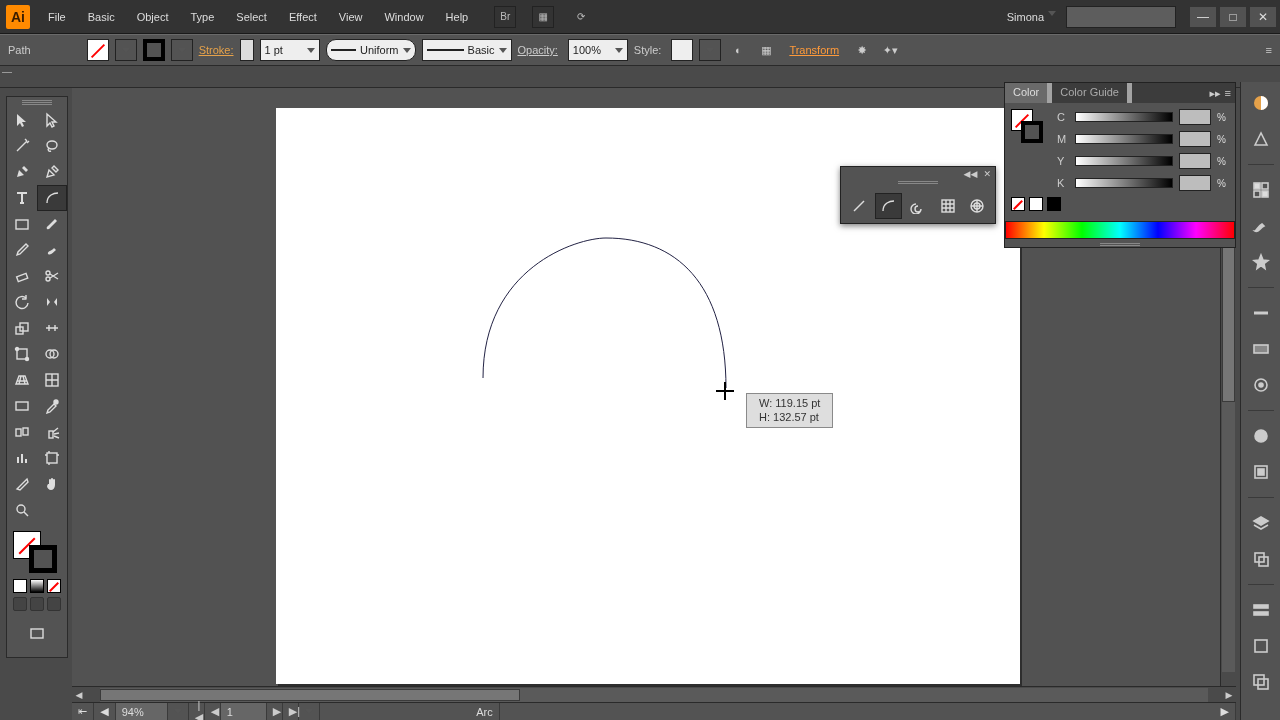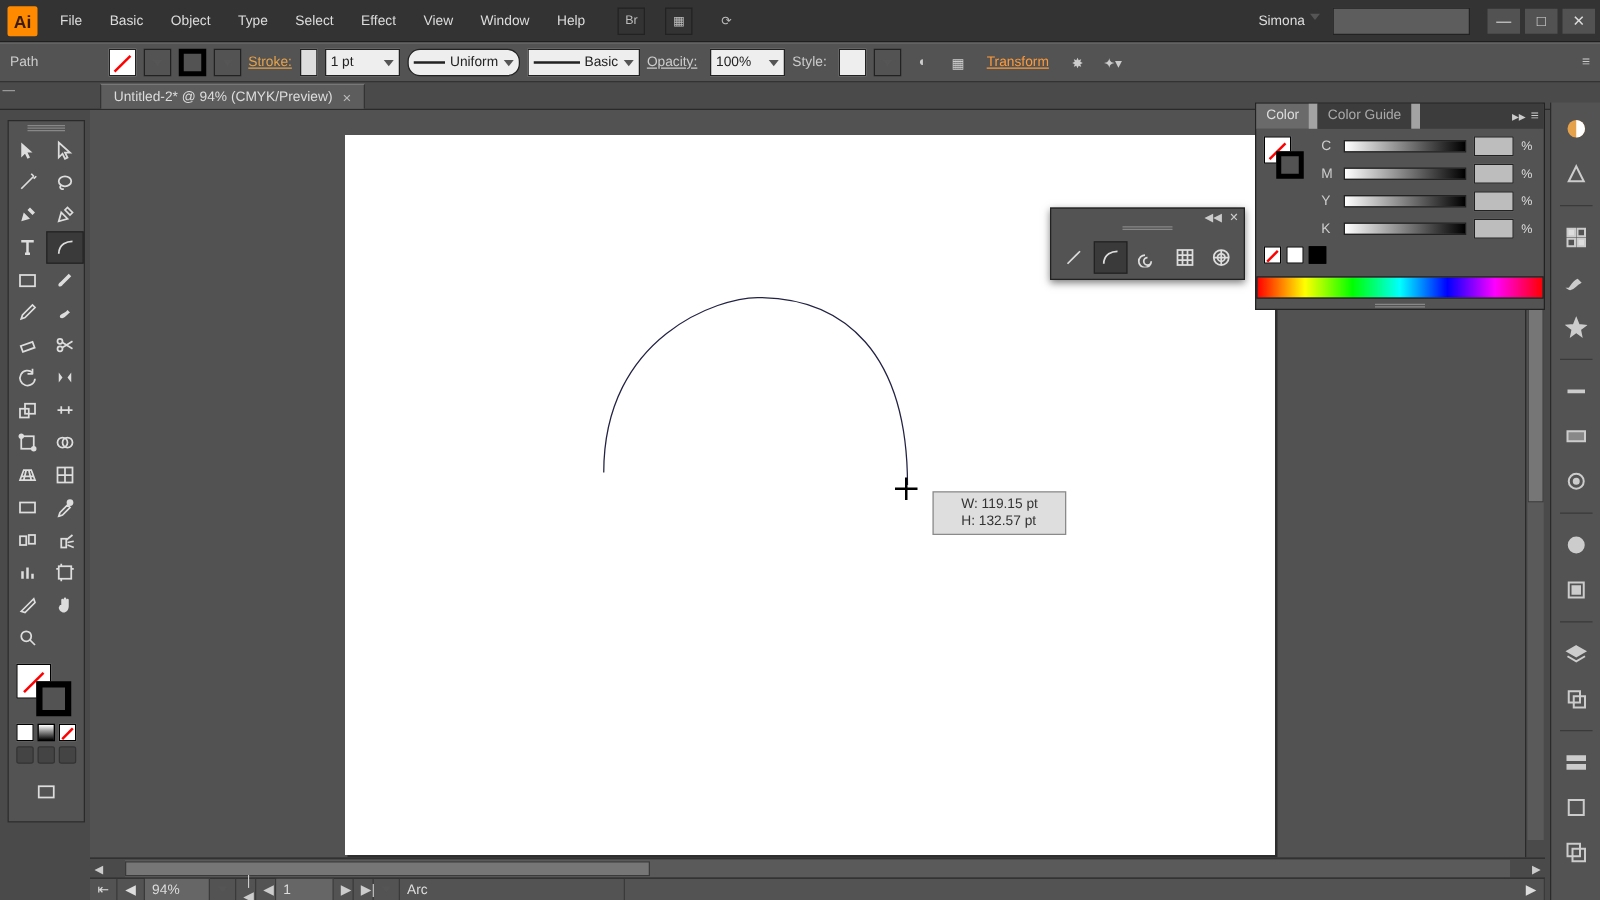--- a/index.html
+++ b/index.html
@@ -44,21 +44,21 @@
 
 
 .workspace { position: absolute; top: 88px; left: 72px; right: 44px; bottom: 18px; background: #525252; }
 .canvas-wrap { position: absolute; inset: 0; overflow: hidden; }
 .artboard { position: absolute; left: 204px; top: 20px; width: 744px; height: 576px; background: #fff; box-shadow: 2px 2px 0 #2e2e2e; }
 .arc-svg { position: absolute; left: 0; top: 0; }
 .cursor-cross { position:absolute; width:18px; height:18px; pointer-events:none; }
 .cursor-cross::before, .cursor-cross::after { content:""; position:absolute; background:#000; }
 .cursor-cross::before { left:8px; top:0; width:2px; height:18px; }
 .cursor-cross::after  { top:8px; left:0; height:2px; width:18px; }
-.meas-tip { position:absolute; background:#dedede; border:1px solid #8a8a8a; padding:2px 22px; font-size:11px; color:#333; white-space:nowrap; line-height:1.3; }
+.meas-tip { position:absolute; background:#dedede; border:1px solid #8a8a8a; padding:2px 12px; font-size:11px; color:#333; white-space:nowrap; line-height:1.3; }
 
 
 .hscroll { position:absolute; left:0; right:0; bottom:0; height:16px; background:#4a4a4a; border-top:1px solid #2a2a2a; display:flex; align-items:center; }
 .hscroll .track { flex:1; height:14px; background:#5a5a5a; margin: 0 14px; position:relative; }
 .hscroll .thumb { position:absolute; left:0; width:420px; top:1px; bottom:1px; background:#767676; border:1px solid #3a3a3a; }
 .sb-arrow { width:14px; height:14px; display:flex; align-items:center; justify-content:center; color:#ccc; font-size:9px; }
 .vscroll { position:absolute; right:0; top:0; bottom:16px; width:16px; background:#4a4a4a; border-left:1px solid #2a2a2a; }
 .vscroll .track { position:absolute; top:14px; bottom:14px; left:1px; right:1px; background:#5a5a5a; }
 .vscroll .thumb { position:absolute; top:0; height:300px; left:0; right:0; background:#767676; border:1px solid #3a3a3a; }
 
@@ -89,21 +89,21 @@
 .line-panel .grip2 div { width:40px; height:1px; background:#888; box-shadow:0 2px 0 #888; }
 .line-panel .row { display:flex; gap:2px; padding:4px; }
 .lp-btn { width:28px; height:26px; border:1px solid transparent; display:flex; align-items:center; justify-content:center; }
 .lp-btn.sel { background:#3a3a3a; border:1px solid #222; }
 .lp-btn svg { width:16px; height:16px; stroke:#ddd; fill:none; stroke-width:1.4; }
 
 
 .right-dock { position:absolute; right:44px; top:82px; width:232px; }
 .panel { background:#535353; border:1px solid #222; margin-bottom:0; }
 .panel-tabs { height:20px; background:#3c3c3c; display:flex; align-items:stretch; }
-.panel-tabs .ptab { padding:3px 8px; font-size:11px; color:#ddd; background:#6a6a6a; border-right:7px solid #a3a3a3;text-align:center; }
+.panel-tabs .ptab { padding:3px 8px; font-size:11px; color:#ddd; background:#6a6a6a; border-right:5px solid #a3a3a3;text-align:center; }
 .panel-tabs .ptab.inactive { background:#3c3c3c; color:#aaa; }
 .panel-tabs .pmenu { margin-left:auto; display:flex; align-items:center; gap:4px; padding-right:4px; color:#ccc; }
 .panel-body { padding:6px; }
 .color-sliders { display:grid; grid-template-columns: 12px 1fr 32px 12px; gap:6px; align-items:center; }
 .slider { height:10px; background:linear-gradient(to right,#fff,#000); border:1px solid #222; }
 .slider-val { width:32px; height:16px; background:#bdbdbd; border:1px solid #222; font-size:10px; }
 .pct { font-size:10px; color:#ddd; }
 .spectrum { height:18px; margin-top:6px; background: linear-gradient(to right, #ff0000, #ffff00, #00ff00, #00ffff, #0000ff, #ff00ff, #ff0000); border:1px solid #222; }
 .panel-fillstroke { position:relative; width:36px; height:40px; margin-right:4px; }
 .panel-fillstroke .pf1 { position:absolute; left:0; top:0; width:22px; height:22px; background:#fff; border:1px solid #000; }
@@ -115,21 +115,21 @@
 .icon-strip .ic { width:26px; height:26px; display:flex; align-items:center; justify-content:center; color:#ccc; font-size:14px; }
 .icon-strip .sep { width:26px; height:1px; background:#3a3a3a; margin:2px 0; }
 .icon-strip svg { width:18px; height:18px; stroke:#ccc; fill:none; stroke-width:1.6; }
 
 
 .statusbar { position:absolute; left:72px; right:44px; bottom:0; height:18px; background:#535353; border-top:1px solid #2a2a2a; display:flex; align-items:center; font-size:11px; color:#ddd; }
 .statusbar .seg { padding:0 6px; height:100%; display:flex; align-items:center; border-right:1px solid #3a3a3a; gap:4px; }
 .statusbar .zoom { width:52px; background:#666; text-align:left; }
 .statusbar .nav-btn { width:16px; text-align:center; color:#ccc; }
 .statusbar .artnum { width:46px; background:#666; }
-.statusbar .toolname { flex:0 0 180px; justify-content:flex-start; }
+.statusbar .toolname { flex:0 0 180px; justify-content:flex-end; }
 
 
 .edge-grip { position:absolute; width:14px; height:10px; top:72px; }
 .edge-grip.left { left:0; } .edge-grip.right { right:0; }
 .edge-grip div { width:10px; height:1px; background:#999; box-shadow:0 2px 0 #999; margin:2px auto; }
 
 .stroke-label { color:#e6a24a; text-decoration:underline; }
 </style>
 </head>
 <body>
@@ -212,24 +212,20 @@
     <div></div>
   </div>
 <div class="edge-grip right">
     <div></div>
   </div>
 
 <div class="tab-row">
   <div class="collapse-grip">
       <span></span>
     </div>
-  <div class="doc-tab">
-    <span>Untitled-2* @ 94% (CMYK/Preview)</span>
-    <span class="x">×</span>
-  </div>
 </div>
 
 <div class="toolbox">
   <div class="grip">
       <span></span>
     </div>
   <div class="tool-grid">
     <div class="tool">
         <svg viewBox="0 0 16 16">
           <path d="M3 2l0 12 3-3 2 4 2-1-2-4 4 0z" fill="#ddd" stroke="none"></path>

